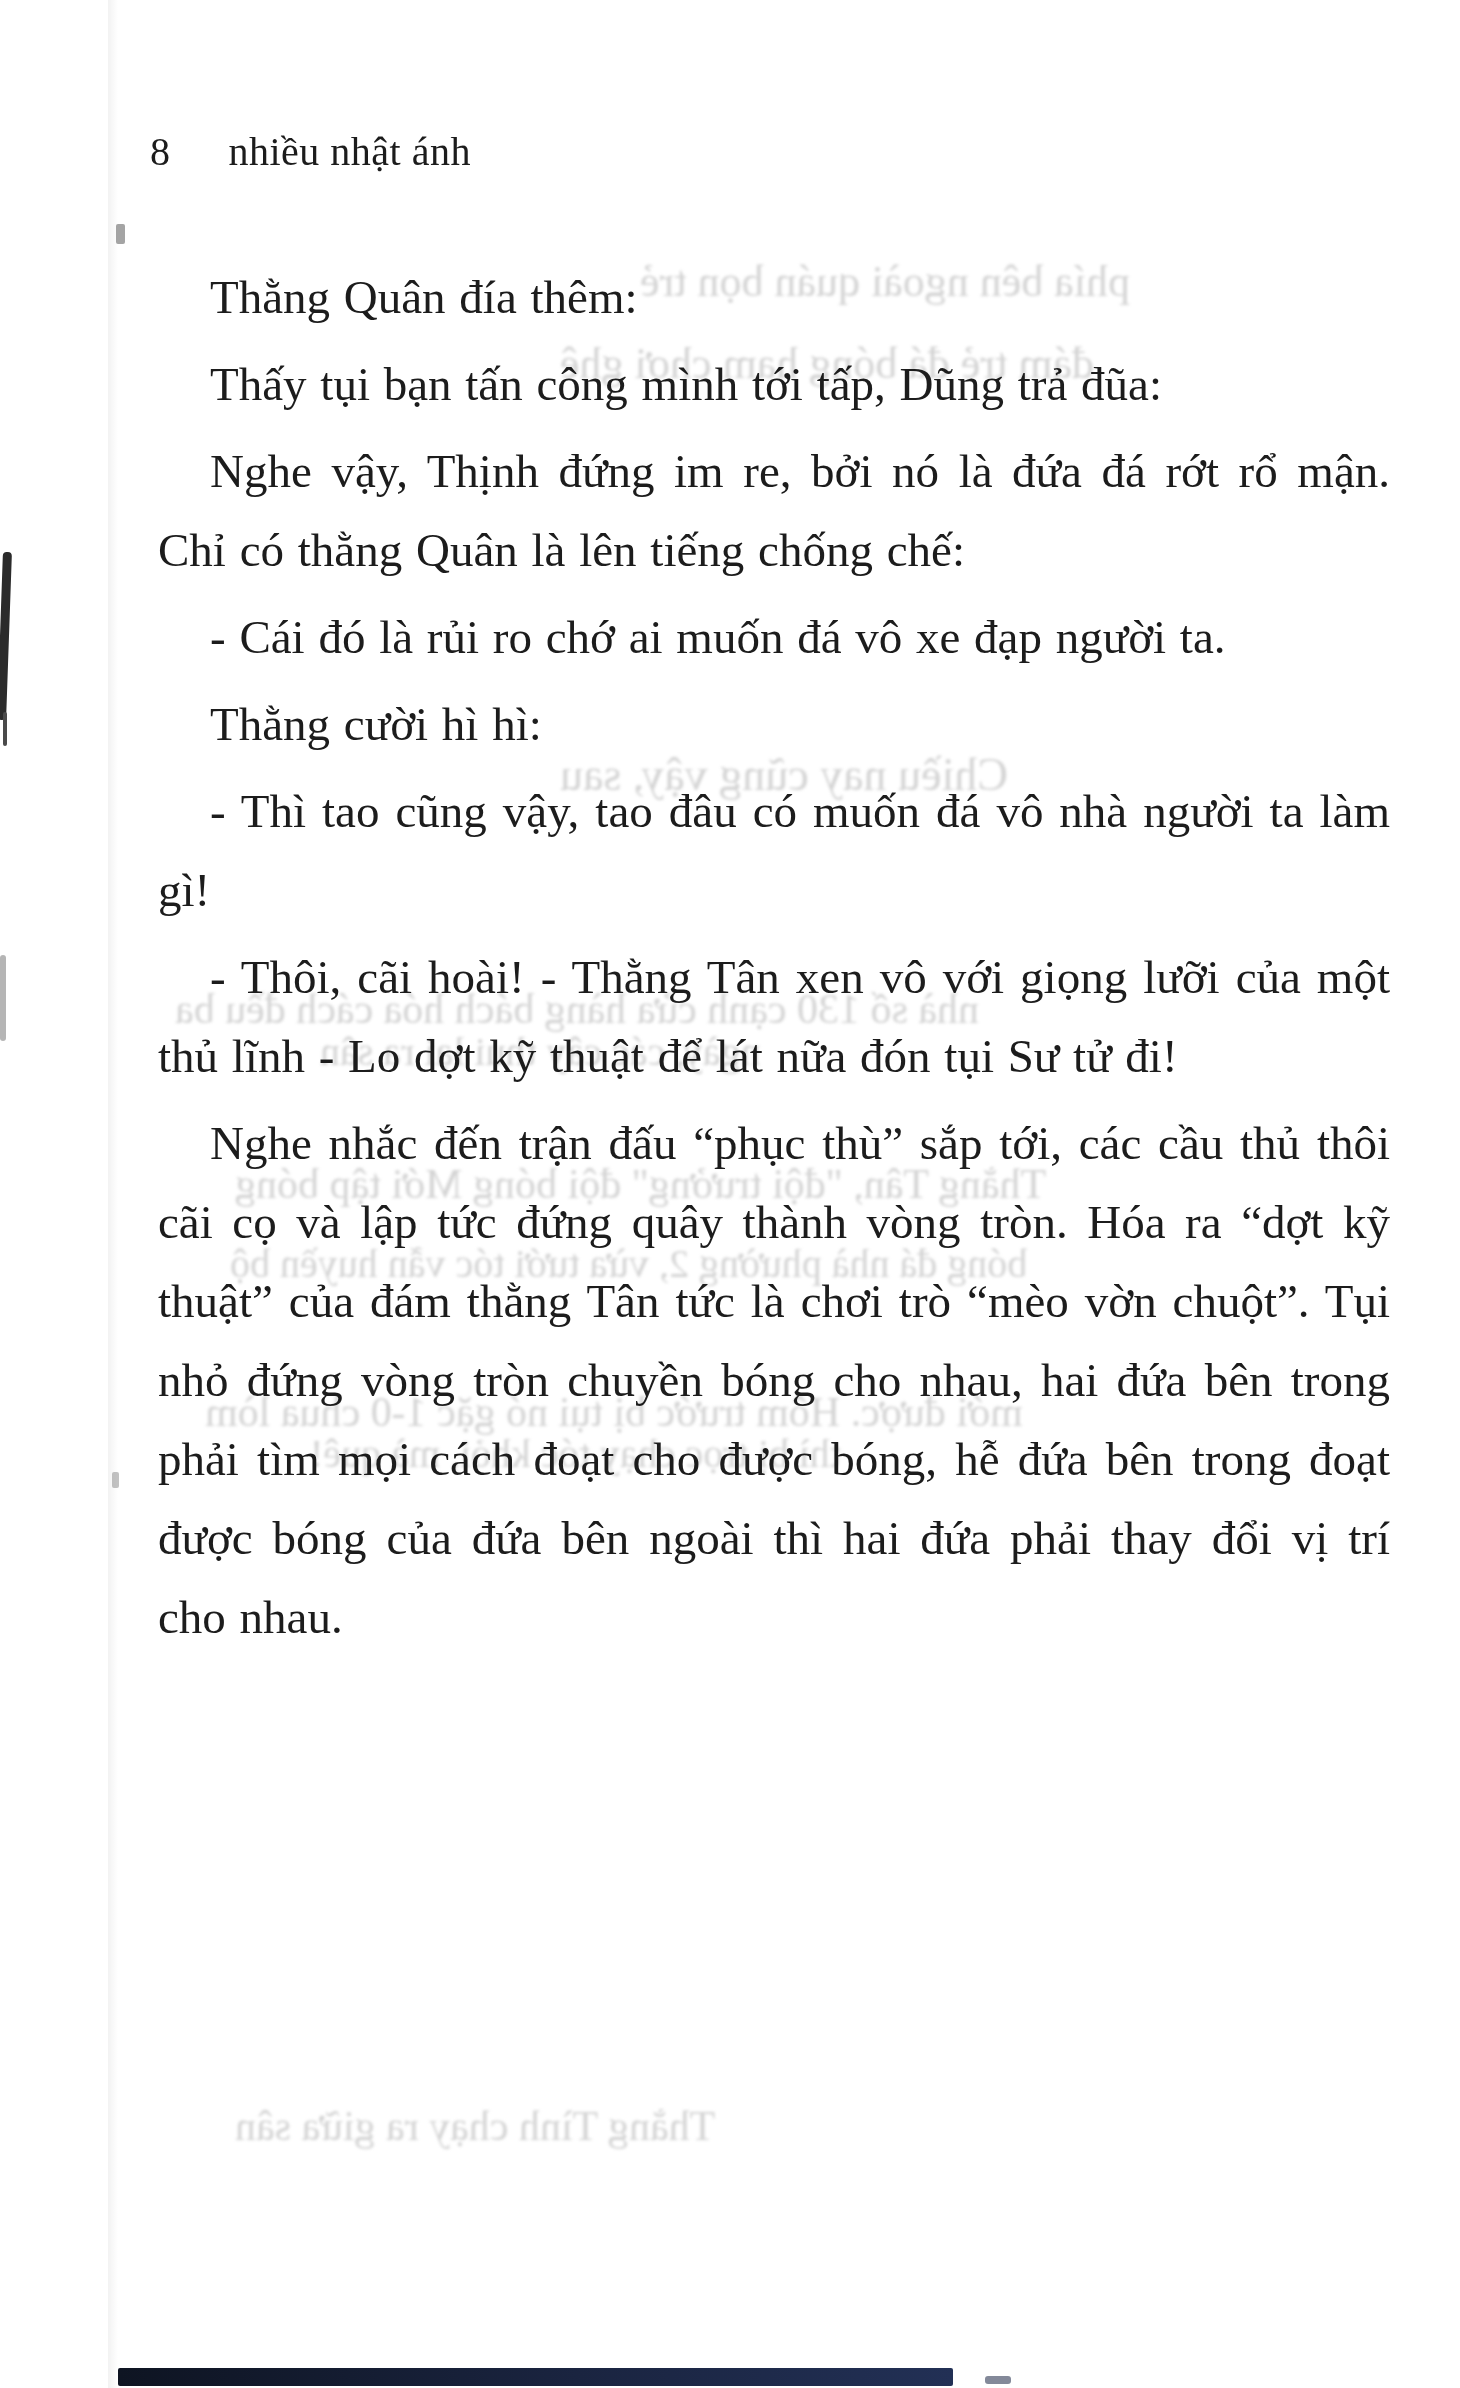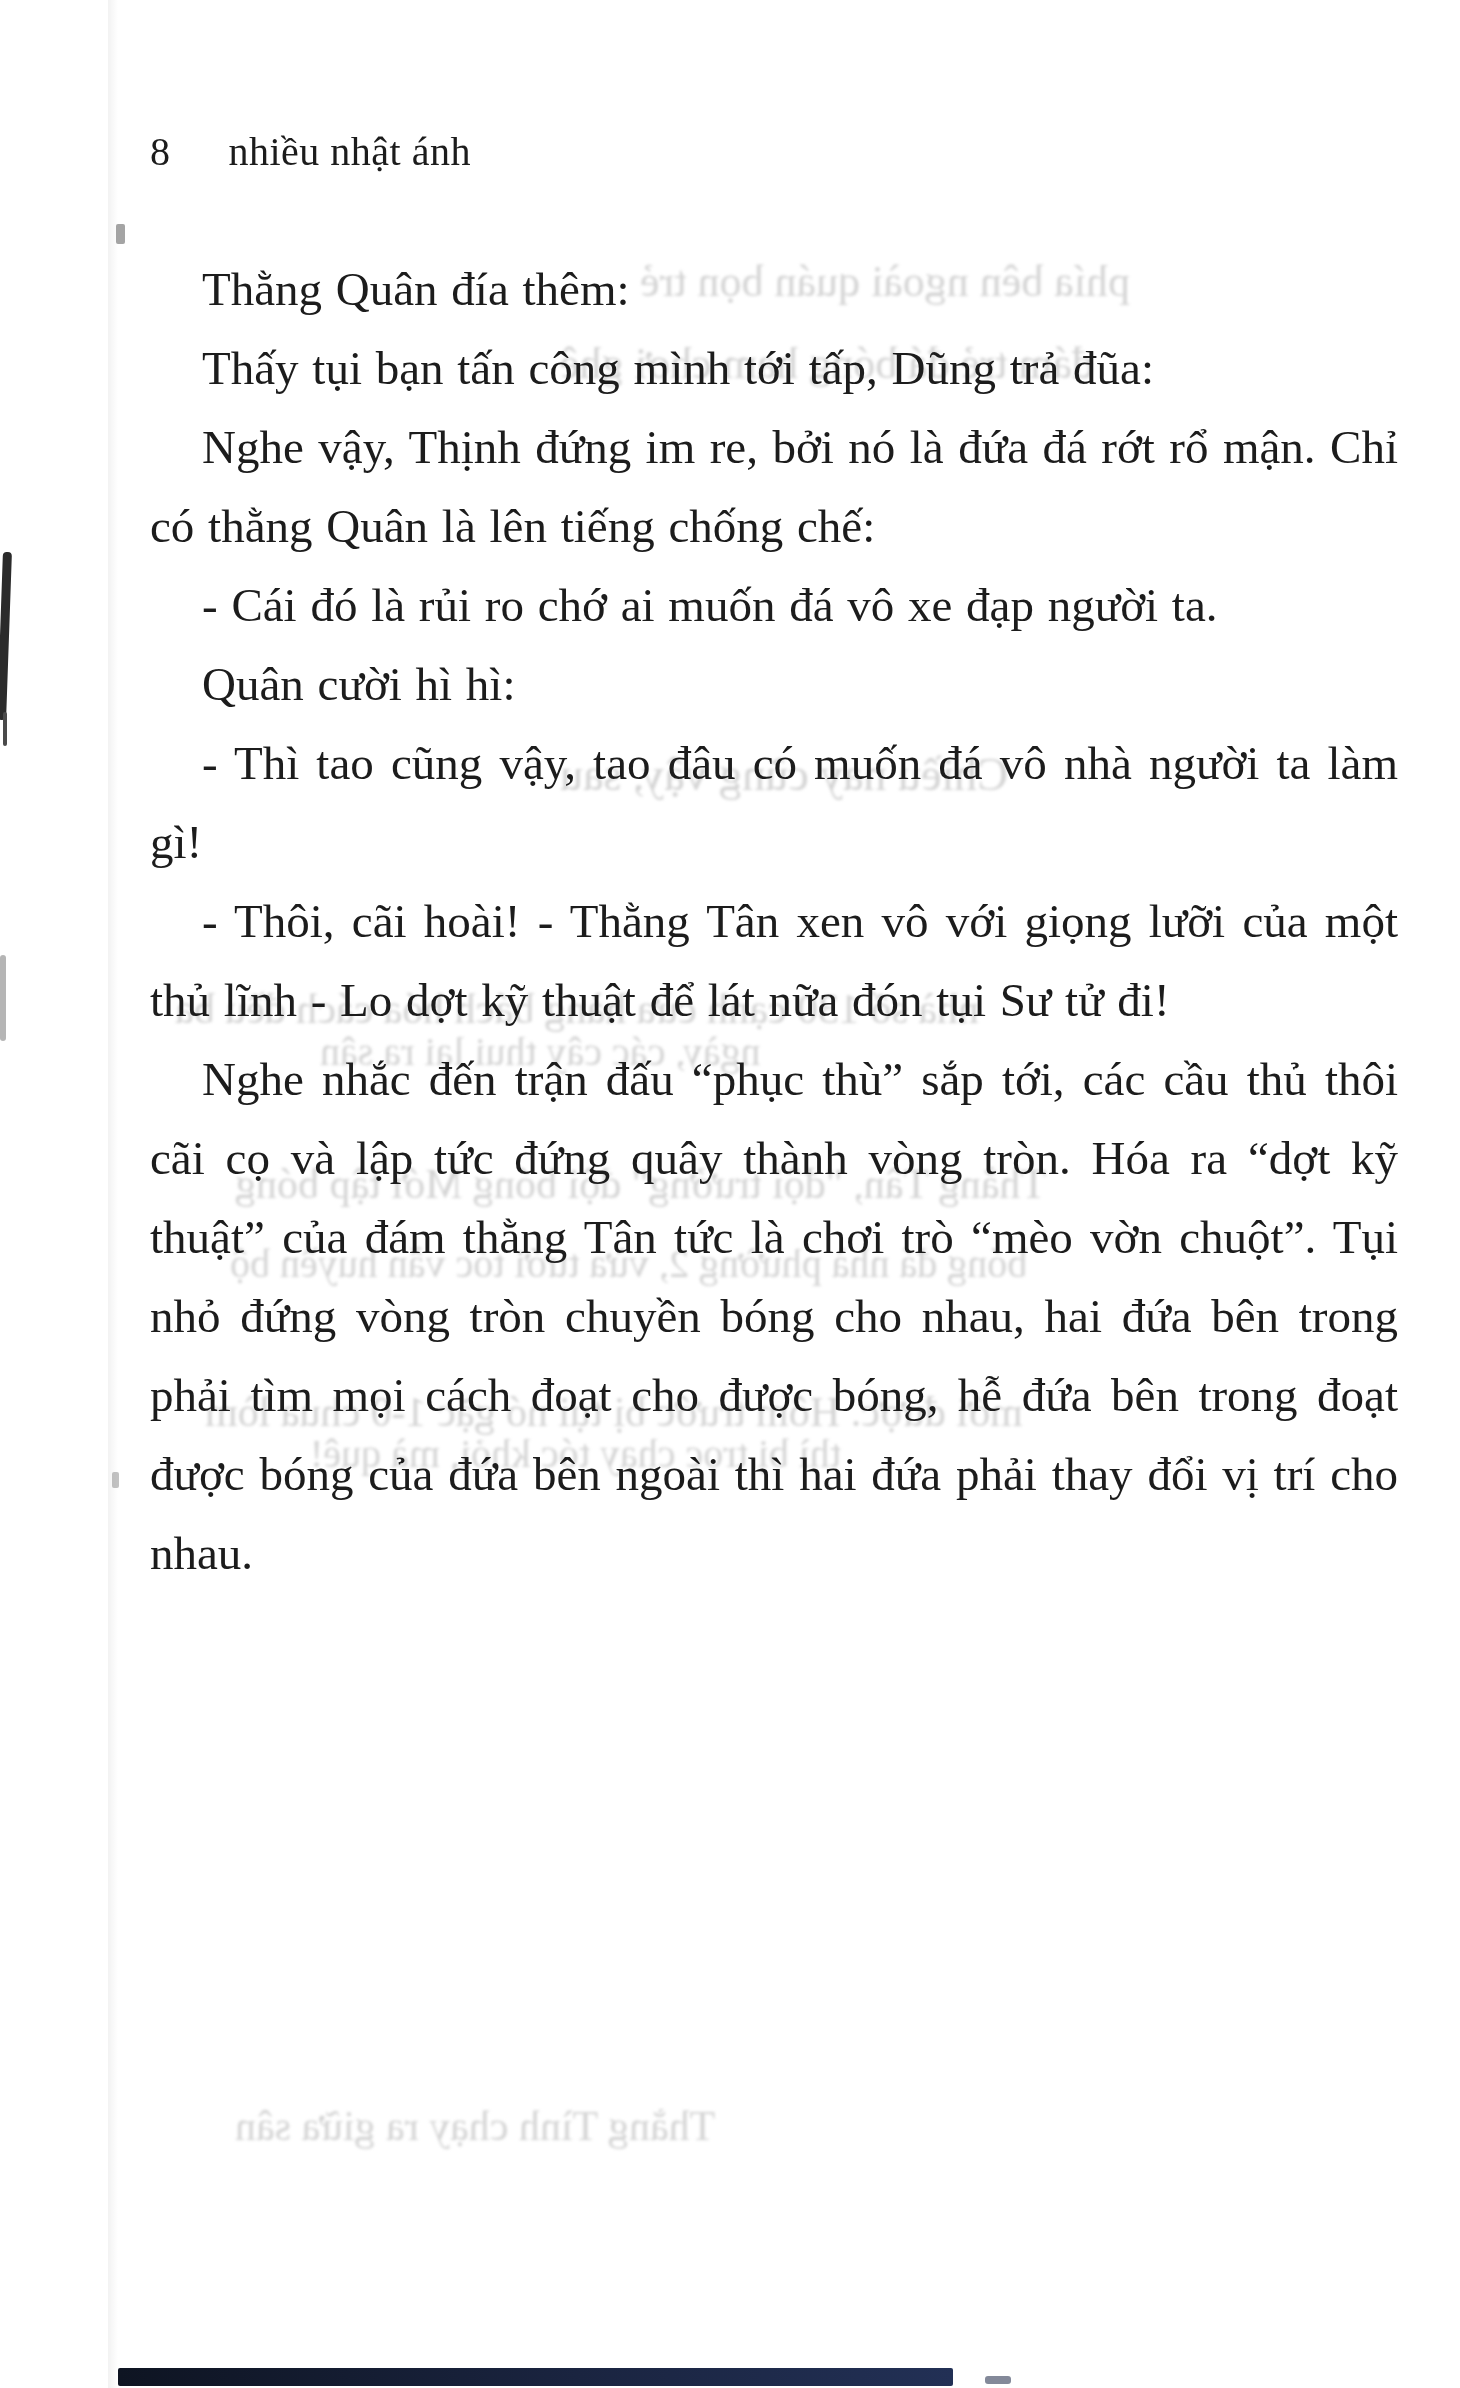--- a/index.html
+++ b/index.html
@@ -26,21 +26,21 @@
     letter-spacing:0.5px;
   }
   .page-num{font-size:40px;}
   .author{font-size:40px;}
   .body-text{
     position:absolute;
     left:150px;top:250px;
     width:1248px;
   }
   .body-text p{
-    margin:0;
+    margin:8px;
     font-size:47px;
     line-height:79px;
     text-align:justify;
     text-indent:52px;
     word-spacing:2px;
   }
   .body-text p.spread{
     text-align-last:justify;
     word-spacing:14px;
   }
@@ -108,21 +108,21 @@
       <div style="left: 205px; top: 1388px; font-size: 42px;">mới được. Hôm trước bị tụi nó gặc 1-0 chua lòm</div>
       <div style="left: 310px; top: 1430px; font-size: 40px;">thì bị trọc chạy tóc khỏi, mà quê!</div>
       <div style="left: 235px; top: 2102px; font-size: 42px;">Thằng Tình chạy ra giữa sân</div>
     </div>
 
   <main class="body-text" id="body-text">
       <p>Thằng Quân đía thêm:</p>
       <p>Thấy tụi bạn tấn công mình tới tấp, Dũng trả đũa:</p>
       <p>Nghe vậy, Thịnh đứng im re, bởi nó là đứa đá rớt rổ mận. Chỉ có thằng Quân là lên tiếng chống chế:</p>
       <p>- Cái đó là rủi ro chớ ai muốn đá vô xe đạp người ta.</p>
-      <p>Quân cười hì hì:</p>
+      <p>Thằng cười hì hì:</p>
       <p>- Thì tao cũng vậy, tao đâu có muốn đá vô nhà người ta làm gì!</p>
       <p>- Thôi, cãi hoài! - Thằng Tân xen vô với giọng lưỡi của một thủ lĩnh - Lo dợt kỹ thuật để lát nữa đón tụi Sư tử đi!</p>
       <p>Nghe nhắc đến trận đấu “phục thù” sắp tới, các cầu thủ thôi cãi cọ và lập tức đứng quây thành vòng tròn. Hóa ra “dợt kỹ thuật” của đám thằng Tân tức là chơi trò “mèo vờn chuột”. Tụi nhỏ đứng vòng tròn chuyền bóng cho nhau, hai đứa bên trong phải tìm mọi cách đoạt cho được bóng, hễ đứa bên trong đoạt được bóng của đứa bên ngoài thì hai đứa phải thay đổi vị trí cho nhau.</p>
     </main>
 
   <div class="artifact left-squiggle"></div>
   <div class="artifact left-squiggle2"></div>
   <div class="artifact left-gray-mark"></div>
   <div class="artifact margin-dash"></div>
   <div class="artifact margin-dash2"></div>

